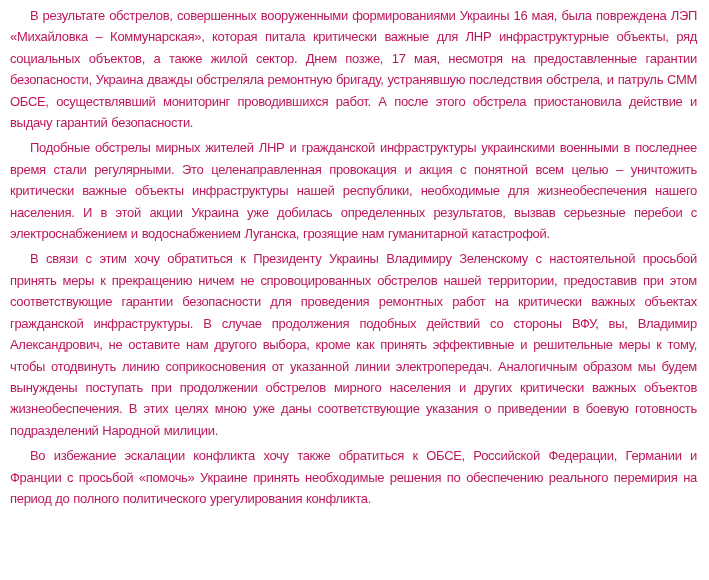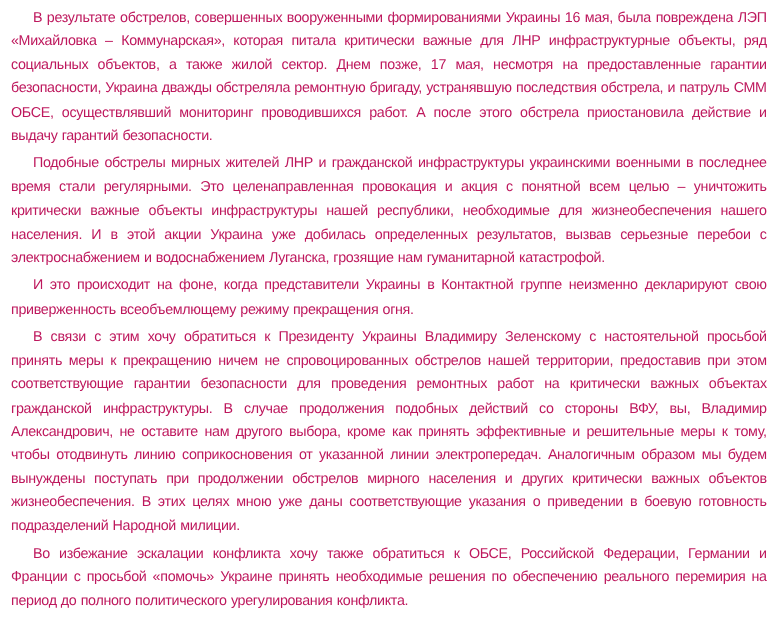--- a/index.html
+++ b/index.html
@@ -26,16 +26,15 @@
       text-indent: 20px;
       word-spacing: 0.5px;
     }
   </style>
 </head>
 <body>
 
 <main class="document">
   <p>В результате обстрелов, совершенных вооруженными формированиями Украины 16 мая, была повреждена ЛЭП «Михайловка – Коммунарская», которая питала критически важные для ЛНР инфраструктурные объекты, ряд социальных объектов, а также жилой сектор. Днем позже, 17 мая, несмотря на предоставленные гарантии безопасности, Украина дважды обстреляла ремонтную бригаду, устранявшую последствия обстрела, и патруль СММ ОБСЕ, осуществлявший мониторинг проводившихся работ. А после этого обстрела приостановила действие и выдачу гарантий безопасности.</p>
   <p>Подобные обстрелы мирных жителей ЛНР и гражданской инфраструктуры украинскими военными в последнее время стали регулярными. Это целенаправленная провокация и акция с понятной всем целью – уничтожить критически важные объекты инфраструктуры нашей республики, необходимые для жизнеобеспечения нашего населения. И в этой акции Украина уже добилась определенных результатов, вызвав серьезные перебои с электроснабжением и водоснабжением Луганска, грозящие нам гуманитарной катастрофой.</p>
-  <p>И это происходит на фоне, когда представители Украины в Контактной группе неизменно декларируют свою приверженность всеобъемлющему режиму прекращения огня.</p>
   <p>В связи с этим хочу обратиться к Президенту Украины Владимиру Зеленскому с настоятельной просьбой принять меры к прекращению ничем не спровоцированных обстрелов нашей территории, предоставив при этом соответствующие гарантии безопасности для проведения ремонтных работ на критически важных объектах гражданской инфраструктуры. В случае продолжения подобных действий со стороны ВФУ, вы, Владимир Александрович, не оставите нам другого выбора, кроме как принять эффективные и решительные меры к тому, чтобы отодвинуть линию соприкосновения от указанной линии электропередач. Аналогичным образом мы будем вынуждены поступать при продолжении обстрелов мирного населения и других критически важных объектов жизнеобеспечения. В этих целях мною уже даны соответствующие указания о приведении в боевую готовность подразделений Народной милиции.</p>
   <p>Во избежание эскалации конфликта хочу также обратиться к ОБСЕ, Российской Федерации, Германии и Франции с просьбой «помочь» Украине принять необходимые решения по обеспечению реального перемирия на период до полного политического урегулирования конфликта.</p>
 </main>
 
 </body></html>

